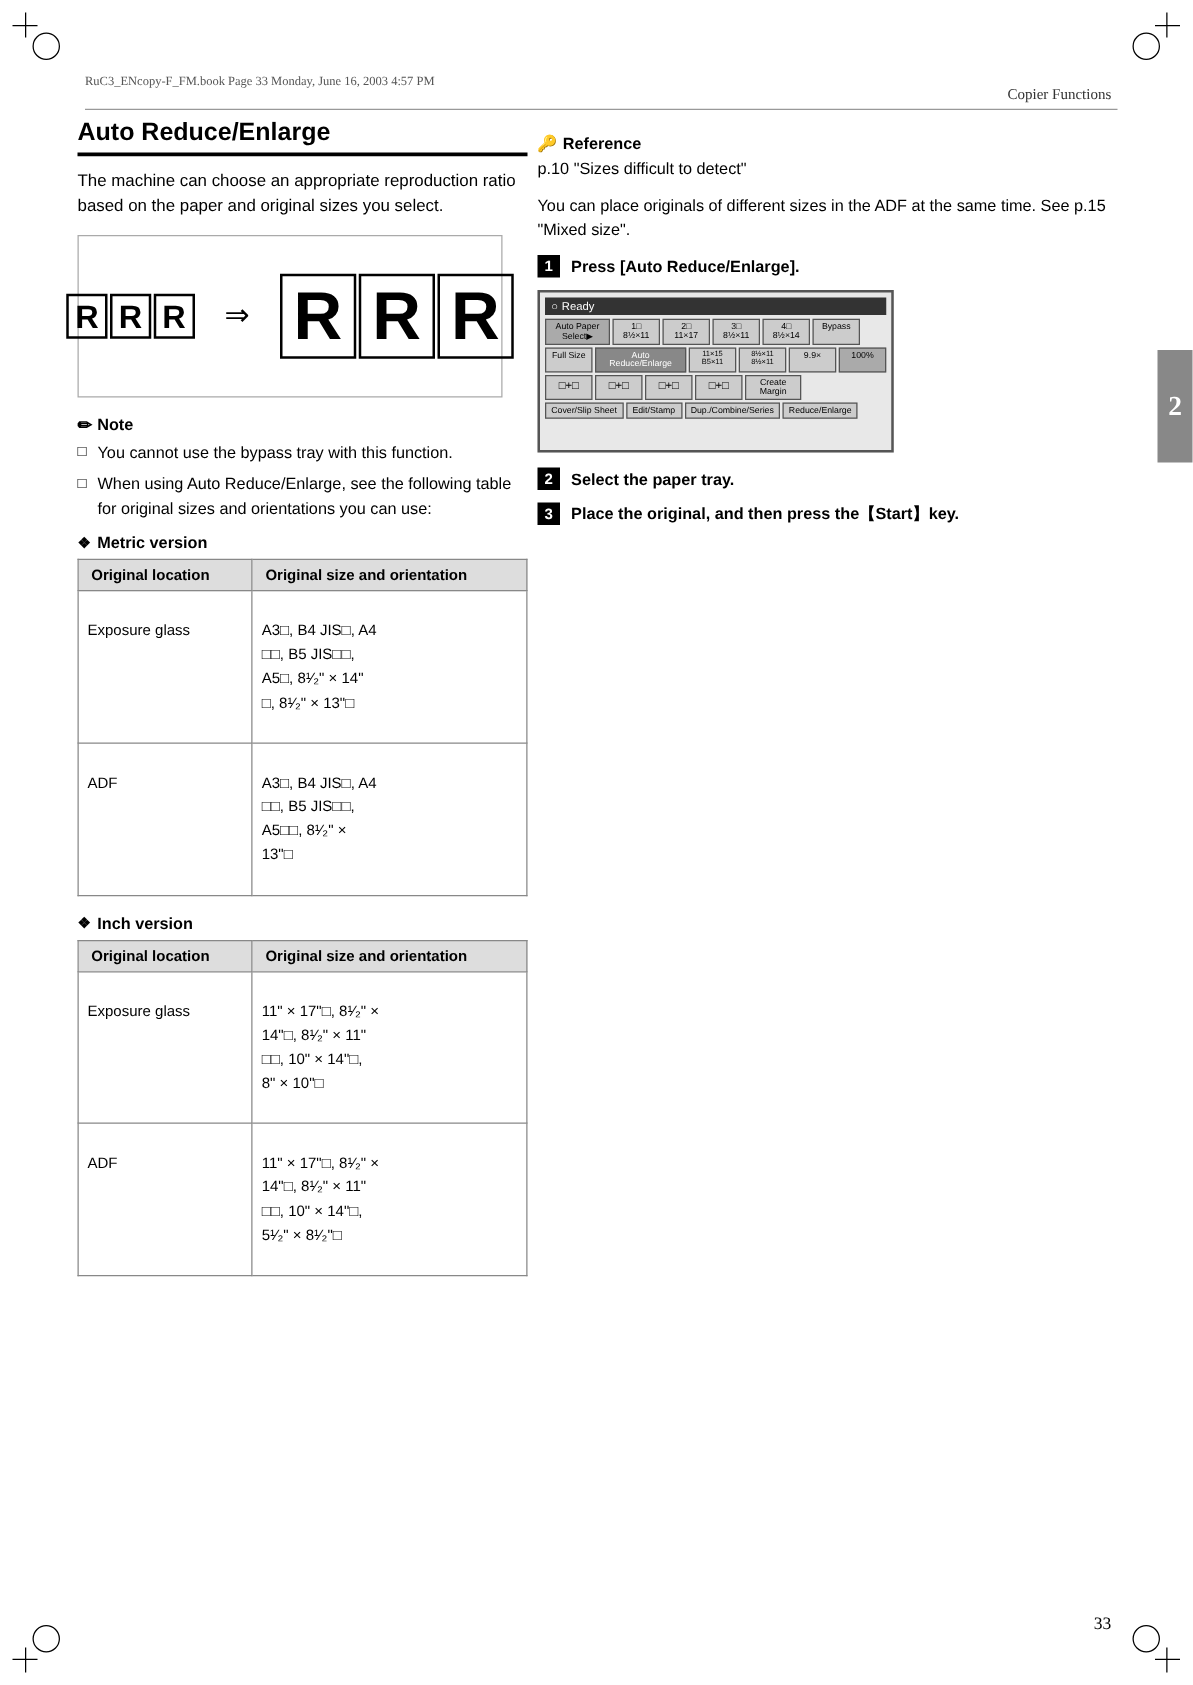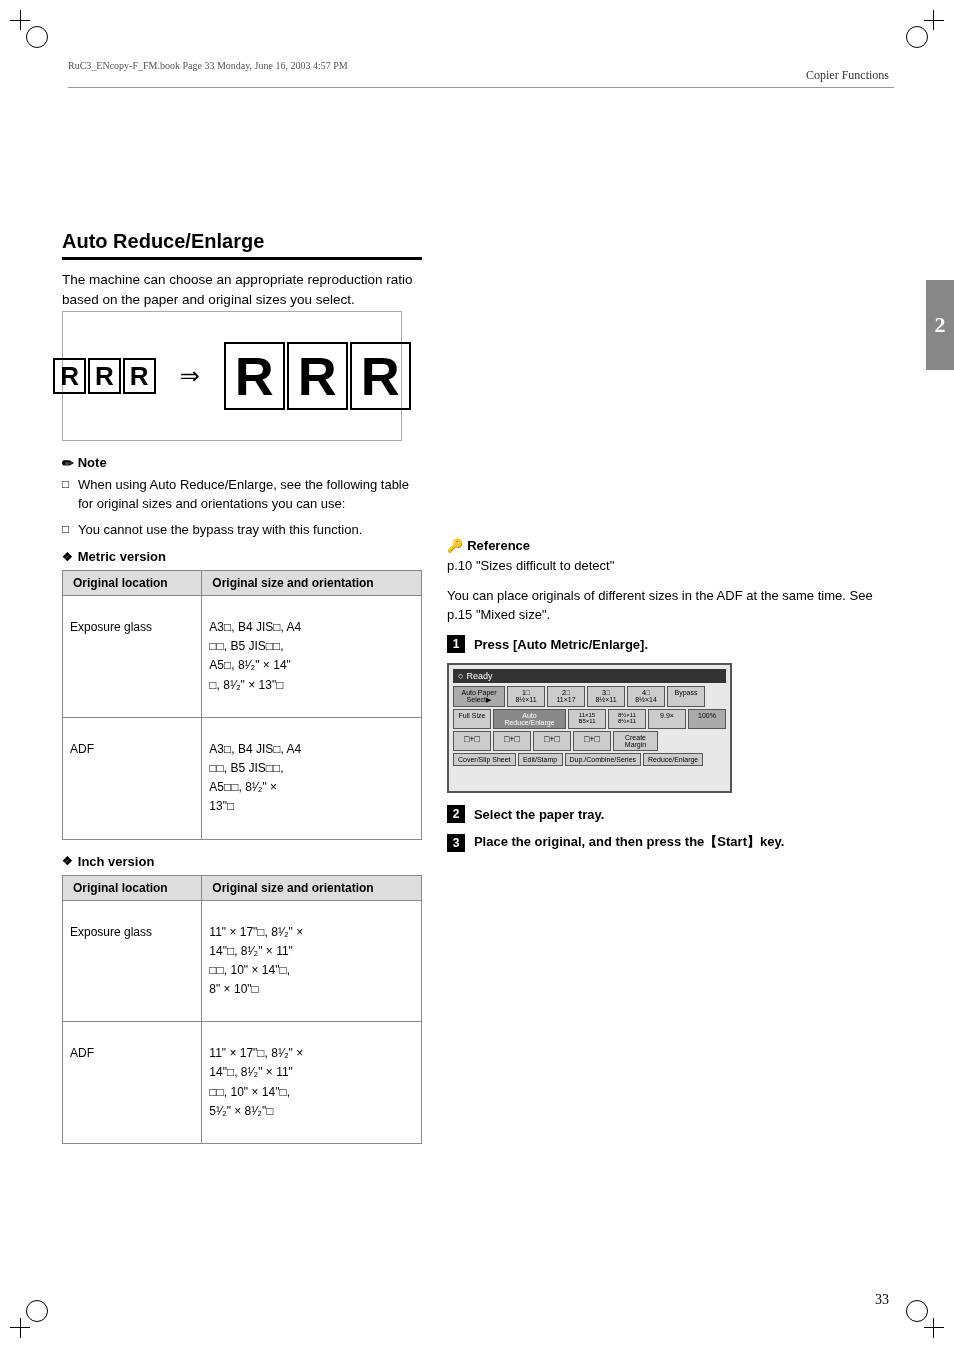--- a/index.html
+++ b/index.html
@@ -99,22 +99,21 @@
     }
 
     
     .content {
       position: absolute;
       top: 95px;
       left: 62px;
       right: 62px;
       bottom: 55px;
       display: flex;
-      gap: 25px;
-      align-items: center;
+      gap: 8px;
     }
 
     
     .left-col {
       width: 360px;
       flex-shrink: 0;
     }
 
     
     .right-col {
@@ -127,20 +126,21 @@
       font-weight: bold;
       border-bottom: 3px solid #000;
       padding-bottom: 4px;
       margin-bottom: 10px;
       font-family: Arial, sans-serif;
     }
 
     .intro-text {
       font-size: 13.5px;
       line-height: 1.5;
+      margin-bottom: 12px;
       font-family: Arial, sans-serif;
     }
 
     
     .demo-box {
       border: 1px solid #aaa;
       width: 340px;
       height: 130px;
       margin-bottom: 14px;
       display: flex;
@@ -389,24 +389,24 @@
         <span class="letter-R large">R</span>
       </div>
     </div>
 
     <div class="note-section">
       <div class="note-title">
         <span class="note-icon">✏</span>
         <span>Note</span>
       </div>
       <div class="note-item">
+        <span>You cannot use the bypass tray with this function.</span>
+      </div>
+      <div class="note-item">
         <span>When using Auto Reduce/Enlarge, see the following table for original sizes and orientations you can use:</span>
-      </div>
-      <div class="note-item">
-        <span>You cannot use the bypass tray with this function.</span>
       </div>
     </div>
 
     <div class="diamond-heading">
       <span class="diamond-icon">❖</span>
       <span>Metric version</span>
     </div>
 
     <table class="data-table">
       <thead>
@@ -462,21 +462,21 @@
         <span>Reference</span>
       </div>
       <div class="reference-text">
         <span>p.10 "Sizes difficult to detect"</span>
       </div>
       <div class="reference-text">You can place originals of different sizes in the ADF at the same time. See p.15 "Mixed size".</div>
     </div>
 
     <div class="step">
       <span class="step-number">1</span>
-      <span class="step-text">Press [Auto Metric/Enlarge].</span>
+      <span class="step-text">Press [Auto Reduce/Enlarge].</span>
     </div>
 
     <div class="screen-mockup">
       <div class="screen-top-bar">
         <span>○</span>
         <span>Ready</span>
       </div>
       <div class="screen-row">
         <div class="screen-btn highlight" style="min-width:52px;font-size:7px;">Auto Paper<br>Select▶</div>
         <div class="screen-btn" style="font-size:7px;">1□<br>8½×11</div>

